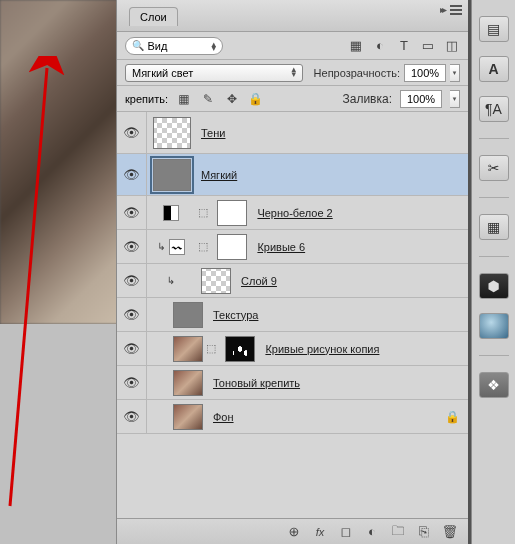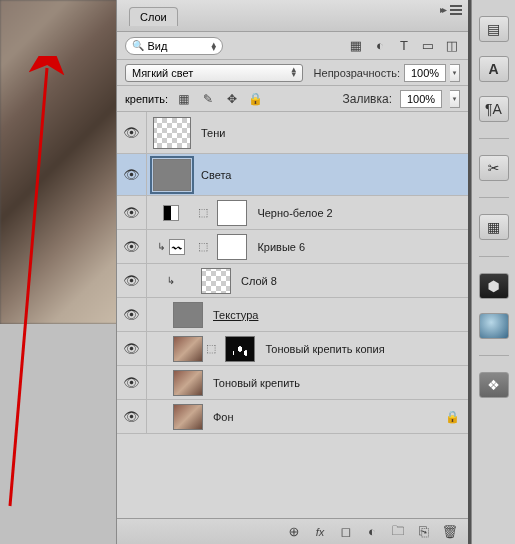--- a/index.html
+++ b/index.html
@@ -41,21 +41,21 @@
 .link-ico { font-size:11px; color:#555; margin:0 3px; }
 .thumb { width:30px; height:26px; border:1px solid #777; display:flex; align-items:center; justify-content:center; margin-left:6px; }
 .thumb.big { width:38px; height:32px; }
 .thumb.mask { background:#fff; }
 .thumb.trans { background:
   repeating-conic-gradient(#ccc 0% 25%, #fff 0% 50%) 50% / 10px 10px; }
 .thumb.gray { background:#808080; }
 .thumb.photo { background:linear-gradient(135deg,#8b5a4a,#c8a890,#6b4a3c); }
 .thumb.dark { background:#0a0a0a; display:flex; align-items:center; justify-content:center; }
 .thumb.dark::after { content:''; width:14px; height:18px; background:radial-gradient(#fff 20%,transparent 22%),radial-gradient(#fff 20%,transparent 22%) 6px 4px; }
-.lname { margin-left:10px; font-size:11px; color:#1a1a1a; }
+.lname { margin-left:10px; font-size:11px; color:#1a1a1a;text-decoration:underline; }
 .lname.u { text-decoration:underline; }
 .lock-end { margin-left:auto; font-size:12px; color:#555; }
 .selected { background:#b8cce4 !important; }
 .selected .thumb.big { outline:2px solid #4a6a8a; outline-offset:1px; }
 .bottom-bar { height:26px; border-top:1px solid #9a9a9a; background:linear-gradient(#d6d6d6,#c9c9c9); display:flex; align-items:center; justify-content:flex-end; gap:10px; padding:0 10px; }
 .bicon { width:16px; height:16px; display:flex; align-items:center; justify-content:center; font-size:13px; color:#444; }
 .right-dock { position:absolute; right:0; top:0; width:44px; height:544px; background:#d0d0d0; border-left:1px solid #8a8a8a; display:flex; flex-direction:column; align-items:center; padding-top:16px; gap:14px; }
 .dock-btn { width:30px; height:26px; background:linear-gradient(#e4e4e4,#cacaca); border:1px solid #999; border-radius:3px; display:flex; align-items:center; justify-content:center; font-size:14px; color:#333; }
 .dock-btn.dark3d { background:linear-gradient(#3a3a3a,#1a1a1a); color:#ddd; }
 .dock-btn.orb { background:radial-gradient(circle at 40% 35%,#b8d8e8,#3a6a8a); }
@@ -131,21 +131,21 @@
 
     <div class="layer tall">
       <div class="vis">👁</div>
       <div class="thumb big trans"></div>
       <span class="lname">Тени</span>
     </div>
 
     <div class="layer tall selected">
       <div class="vis">👁</div>
       <div class="thumb big gray"></div>
-      <span class="lname">Света</span>
+      <span class="lname">Мягкий</span>
     </div>
 
     <div class="layer">
       <div class="vis">👁</div>
       <div class="adj-area">
         <div class="adj-ico bw" style="background:linear-gradient(90deg,#000 50%,#fff 50%)"></div>
       </div>
       <span class="link-ico">⬚</span>
       <div class="thumb mask"></div>
       <span class="lname">Черно-белое 2</span>
@@ -161,35 +161,35 @@
       <div class="thumb mask"></div>
       <span class="lname">Кривые 6</span>
     </div>
 
     <div class="layer">
       <div class="vis">👁</div>
       <div class="adj-area">
         <span class="adj-clip">↳</span>
       </div>
       <div class="thumb trans"></div>
-      <span class="lname">Слой 8</span>
+      <span class="lname">Слой 9</span>
     </div>
 
     <div class="layer">
       <div class="vis">👁</div>
       <div class="thumb gray" style="margin-left:26px"></div>
       <span class="lname u">Текстура</span>
     </div>
 
     <div class="layer">
       <div class="vis">👁</div>
       <div class="thumb photo" style="margin-left:26px"></div>
       <span class="link-ico">⬚</span>
       <div class="thumb dark"></div>
-      <span class="lname">Тоновый крепить копия</span>
+      <span class="lname">Кривые рисунок копия</span>
     </div>
 
     <div class="layer">
       <div class="vis">👁</div>
       <div class="thumb photo" style="margin-left:26px"></div>
       <span class="lname">Тоновый крепить</span>
     </div>
 
     <div class="layer">
       <div class="vis">👁</div>

